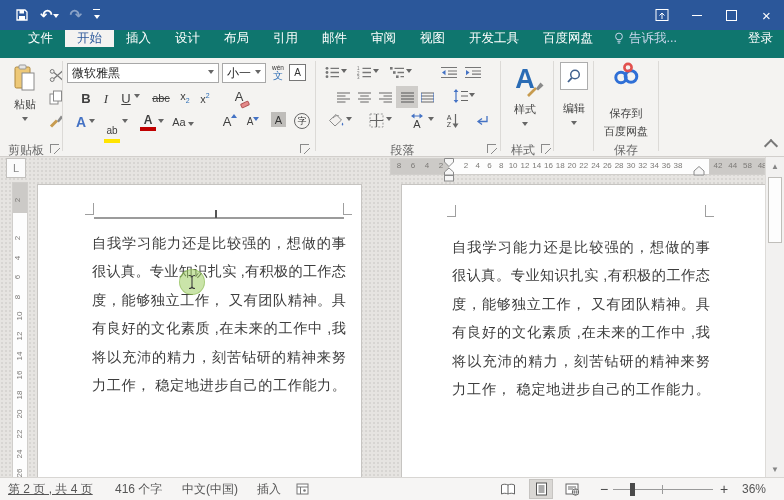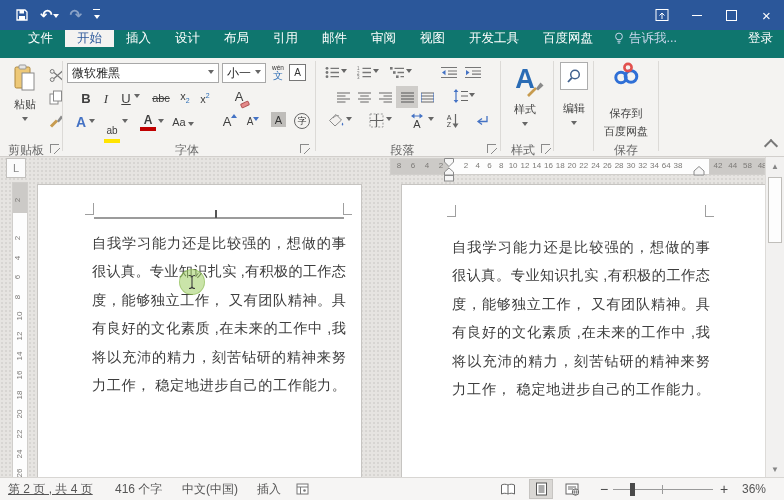--- a/index.html
+++ b/index.html
@@ -274,21 +274,20 @@
         <svg width="6" height="6" viewBox="0 0 6 6" style="margin-bottom:8px;">
           <path d="M3 6 L6 2 H0 Z" fill="#4472c4"></path>
         </svg>
       </span>
     <span class="ic" style="left:271px;top:54px;">
         <span class="shadeA">A</span>
       </span>
     <span class="ic" style="left:294px;top:55px;">
         <span class="enclose">字</span>
       </span>
-    <div class="grouplabel" style="left:62px;width:250px;">字体</div>
     <span class="launcher" style="left:300px;top:86px;"></span>
     <div class="rsep" style="left:315px;"></div>
 
     <span class="ic" style="left:324px;top:6px;width:17px;height:16px;">
       <svg width="15" height="13" viewBox="0 0 15 13">
           <circle cx="2" cy="2.3" r="1.4" fill="#777"></circle>
           <circle cx="2" cy="6.5" r="1.4" fill="#777"></circle>
           <circle cx="2" cy="10.7" r="1.4" fill="#777"></circle>
           <path d="M5.5 2.3 H14 M5.5 6.5 H14 M5.5 10.7 H14" stroke="#777" stroke-width="1.3"></path>
         </svg>
@@ -488,21 +487,21 @@
         <span class="rn" style="left: 157.46px;">16</span>
         <span class="rn" style="left: 169.24px;">18</span>
         <span class="rn" style="left: 181.02px;">20</span>
         <span class="rn" style="left: 192.8px;">22</span>
         <span class="rn" style="left: 204.58px;">24</span>
         <span class="rn" style="left: 216.36px;">26</span>
         <span class="rn" style="left: 228.14px;">28</span>
         <span class="rn" style="left: 239.92px;">30</span>
         <span class="rn" style="left: 251.7px;">32</span>
         <span class="rn" style="left: 263.48px;">34</span>
-        <span class="rn" style="left: 275.26px;">64</span>
+        <span class="rn" style="left: 275.26px;">36</span>
         <span class="rn" style="left: 287.04px;">38</span>
         <span class="rn" style="left: 327px;">42</span>
         <span class="rn" style="left: 341.7px;">44</span>
         <span class="rn" style="left: 356.4px;">58</span>
         <span class="rn" style="left: 371.1px;">48</span>
       </div>
 
     <div class="vruler">
       <div class="vseg"></div>
       <span class="vn" style="top:13px;">2</span>

